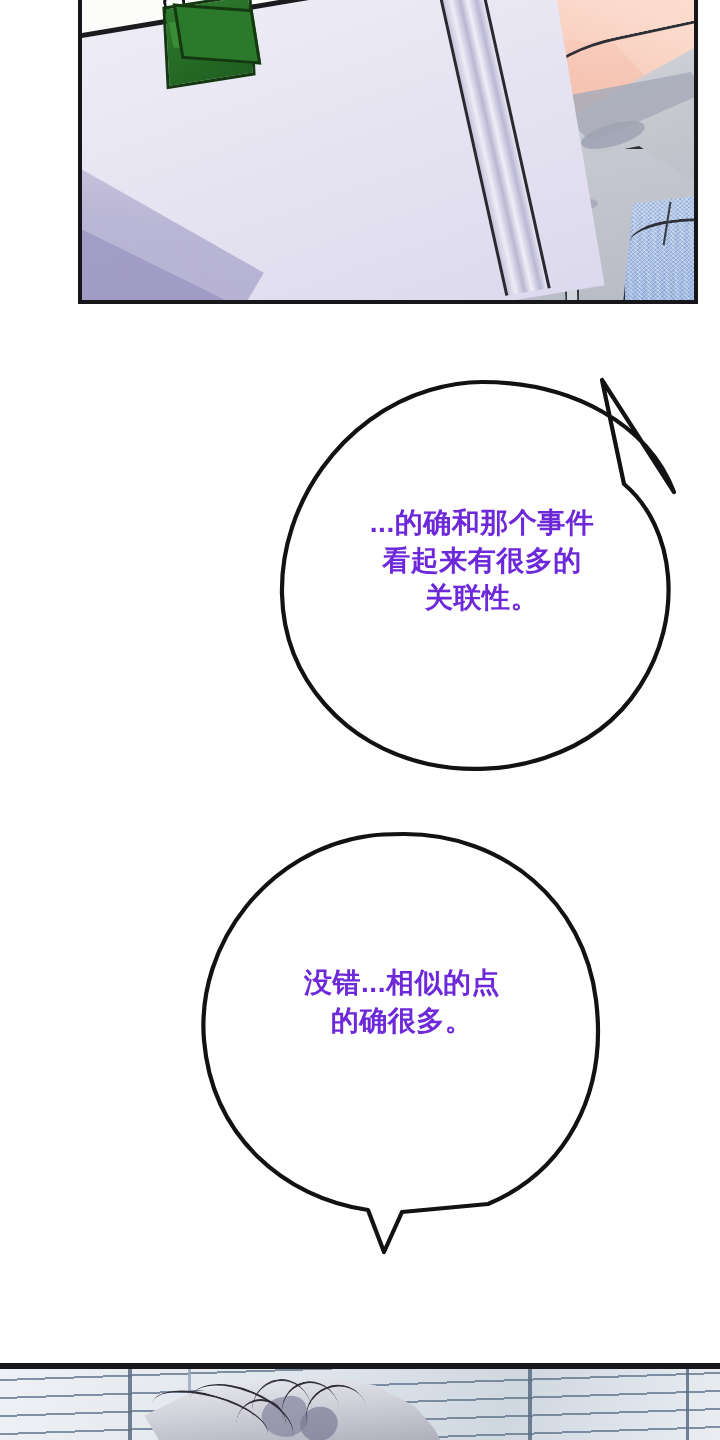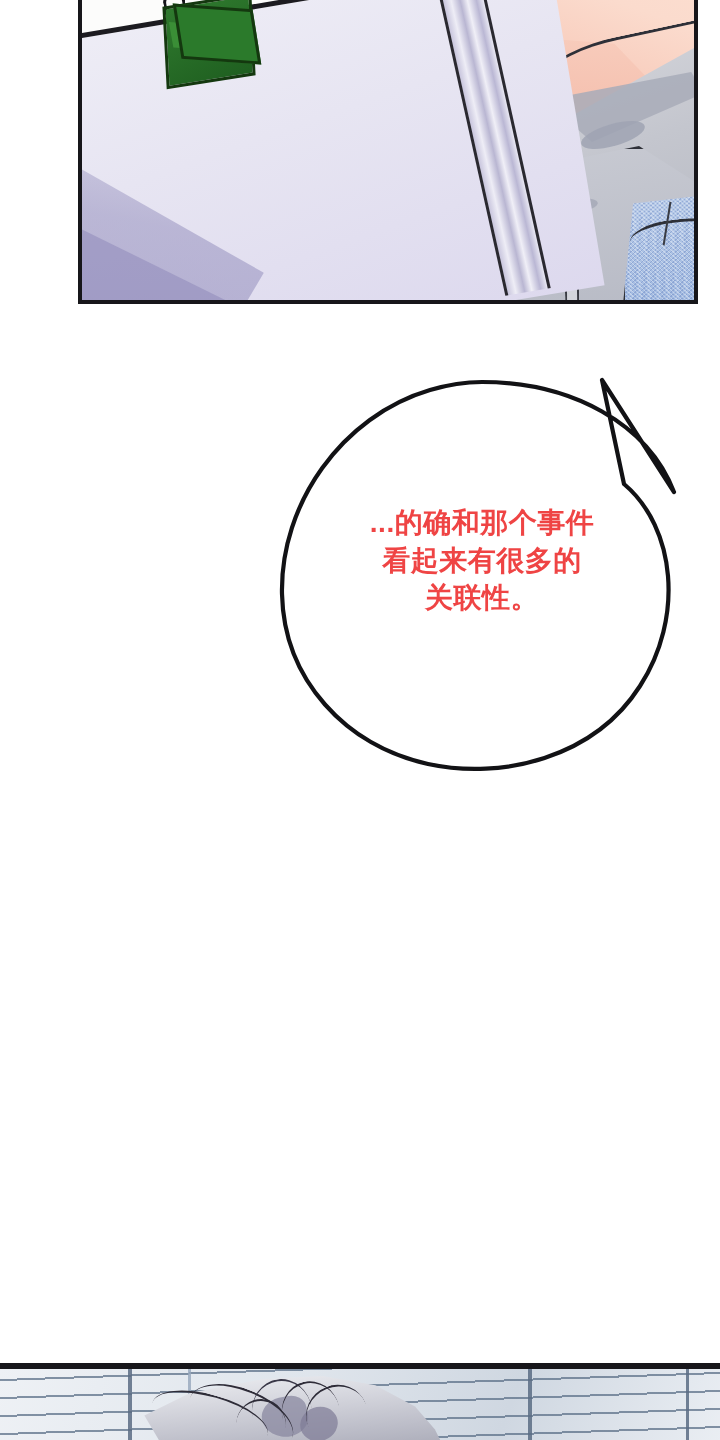--- a/index.html
+++ b/index.html
@@ -291,21 +291,21 @@
     transform: rotate(-20deg);
   }
 
   
   .bubble-wrap { position: absolute; }
   .bubble-svg { display: block; overflow: visible; }
   .bubble-text {
     position: absolute;
     left: 0; right: 0;
     text-align: center;
-    color: #ef4444;
+    color: #6d28d9;
     font-weight: 700;
     font-size: 28px;
     line-height: 1.34;
     letter-spacing: 0.5px;
     white-space: pre-line;
     font-family: "Liberation Sans", "DejaVu Sans", sans-serif;
   }
 
   #bubble-1 { left: 272px; top: 368px; width: 420px; height: 420px; }
   #bubble-1 .bubble-text { top: 136px; }
@@ -374,20 +374,35 @@
                C 322 390, 230 412, 156 396
                C 74 378, 12 312, 10 226
                C 8 136, 70 48, 158 22
                C 175 17, 192 14, 210 14 Z" fill="#ffffff" stroke="#121215" stroke-width="4.2" stroke-linejoin="round" stroke-linecap="round"></path>
     </svg>
     <div class="bubble-text">...的确和那个事件
 看起来有很多的
 关联性。</div>
   </div>
 
+  <div class="bubble-wrap" id="bubble-2">
+    <svg class="bubble-svg" width="420" height="432" viewBox="0 0 420 432">
+      <path d="M 212 10
+               C 312 10, 392 78, 404 176
+               C 416 272, 372 348, 296 380
+               L 210 388
+               L 192 428
+               L 176 386
+               C 92 374, 20 312, 12 216
+               C 4 118, 78 26, 176 12
+               C 188 10, 200 10, 212 10 Z" fill="#ffffff" stroke="#121215" stroke-width="4.2" stroke-linejoin="round" stroke-linecap="round"></path>
+    </svg>
+    <div class="bubble-text">没错...相似的点
+的确很多。</div>
+  </div>
 
   <div class="panel" id="panel-bottom">
     <div class="art bp-blinds"></div>
     <div class="bp-mullion bp-m1"></div>
     <div class="bp-mullion bp-m2"></div>
     <div class="bp-mullion bp-m3"></div>
     <div class="bp-mullion bp-m4"></div>
     <div class="art bp-hair"></div>
     <div class="art bp-hair-dark"></div>
     <div class="art bp-hair-dark2"></div>

